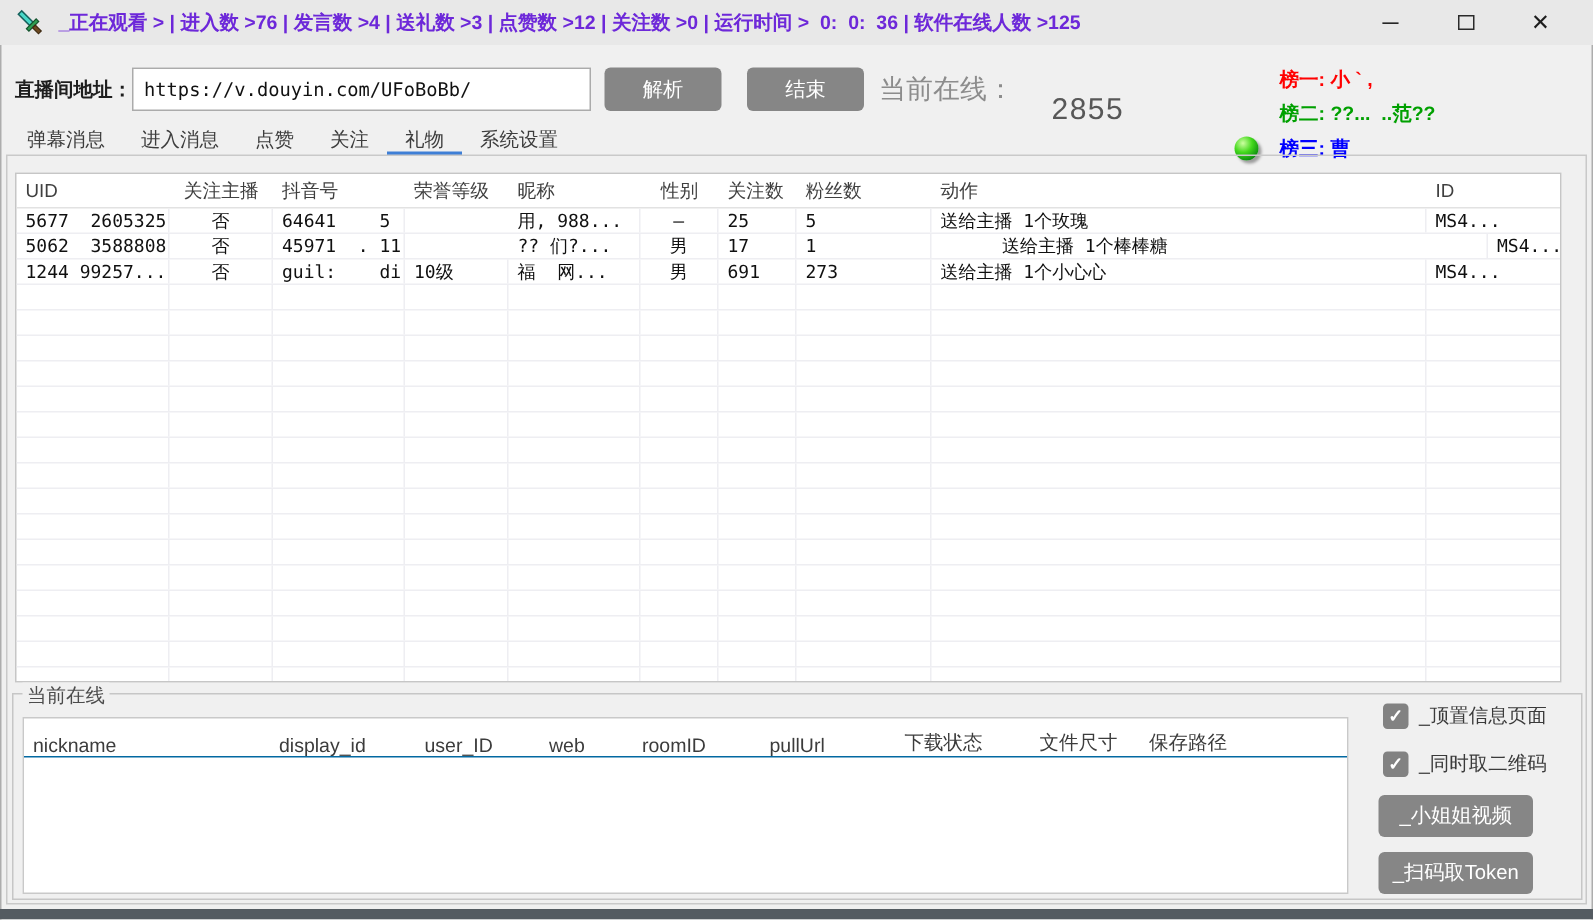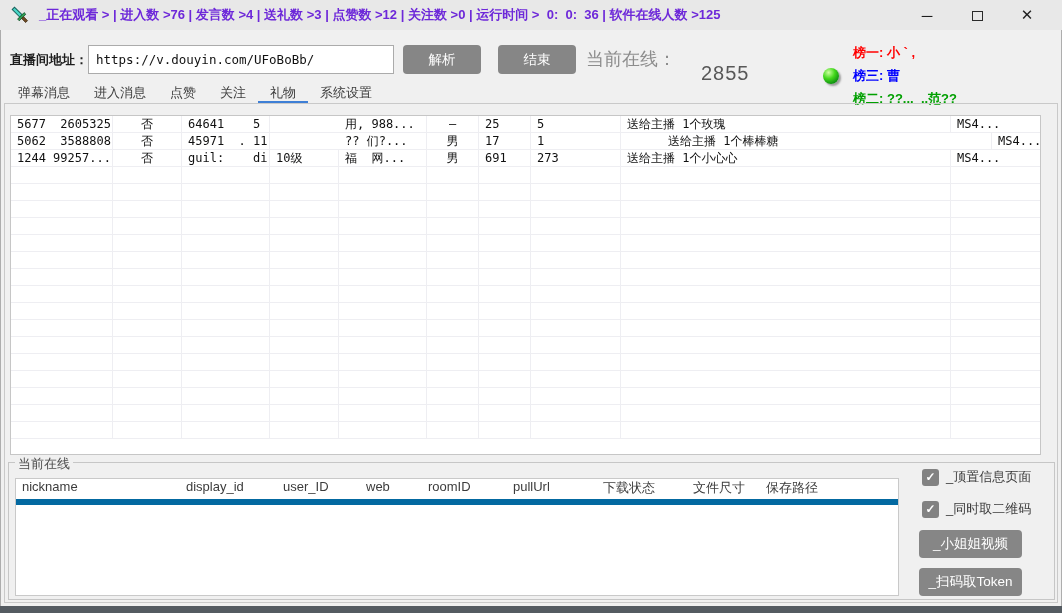--- a/index.html
+++ b/index.html
@@ -72,21 +72,21 @@
   .gt-row .cell {
     font-family: "DejaVu Sans Mono", monospace; font-size: 12px; line-height: 16px;
     color: #101010; border-right: 1px solid #eeeef2;
   }
   .cell.center { text-align: center; padding-left: 0; }
 
   
   .recording-group { position: absolute; left: 8px; top: 462px; width: 1047px; height: 138px; border: 1px solid #c6c6c6; }
   .group-label { position: absolute; left: 6px; top: -8px; background: #f0f0f0; padding: 0 3px; font-size: 13px; color: #4c4c4c; }
   .rec-list { position: absolute; left: 6px; top: 15px; width: 884px; height: 118px; background: #fff; border: 1px solid #c9c9c9; }
-  .rec-header { display: flex; height: 26px; align-items: flex-start; border-bottom: 6px solid #0369a1; }
+  .rec-header { display: flex; height: 26px; align-items: flex-end; border-bottom: 1px solid #0369a1; }
   .rec-header .cell { font-size: 13px; color: #3c3c3c; }
   .rec-body { width: 100%; height: 91px; }
 
   
   .checkbox-row { position: absolute; display: flex; align-items: center; gap: 7px; }
   .checkbox-row.pin { left: 922px; top: 468px; }
   .checkbox-row.qr  { left: 922px; top: 500px; }
   .checkbox {
     width: 17px; height: 17px; background: #828282; border-radius: 3px;
     color: #fff; font-size: 12px; line-height: 17px; text-align: center; font-weight: bold;
@@ -124,42 +124,54 @@
 <button class="btn-gray stop-btn">结束</button>
 <span class="online-label">当前在线：</span>
 <span class="online-value">2855</span>
 
 <div class="rank-list">
     <div class="rank-row">
       <span class="ball-slot"></span>
       <span class="rank-text" style="color: rgb(255, 0, 0);">榜一: 小 ` ,</span>
     </div>
     <div class="rank-row">
+      <span class="ball-slot"></span>
+      <span class="rank-text" style="color: rgb(0, 160, 0);">榜二: ??...  ..范??</span>
+    </div>
+    <div class="rank-row">
       <span class="ball-slot">
         <span class="ball"></span>
       </span>
       <span class="rank-text" style="color: rgb(0, 0, 255);">榜三: 曹</span>
-    </div>
-    <div class="rank-row">
-      <span class="ball-slot"></span>
-      <span class="rank-text" style="color: rgb(0, 160, 0);">榜二: ??...  ..范??</span>
     </div>
   </div>
 
 <div class="tabs">
     <div class="tab">弹幕消息</div>
     <div class="tab">进入消息</div>
     <div class="tab">点赞</div>
     <div class="tab">关注</div>
     <div class="tab active">礼物</div>
     <div class="tab">系统设置</div>
   </div>
 <div class="tab-panel"></div>
 
 <div class="gift-table">
+  <div class="gt-header">
+      <div class="cell" style="width: 102px;">UID</div>
+      <div class="cell center" style="width: 69px;">关注主播</div>
+      <div class="cell" style="width: 88px;">抖音号</div>
+      <div class="cell" style="width: 69px;">荣誉等级</div>
+      <div class="cell" style="width: 88px;">昵称</div>
+      <div class="cell center" style="width: 52px;">性别</div>
+      <div class="cell" style="width: 52px;">关注数</div>
+      <div class="cell" style="width: 90px;">粉丝数</div>
+      <div class="cell" style="width: 330px;">动作</div>
+      <div class="cell" style="width: 90px;">ID</div>
+    </div>
   <div class="gt-body">
       <div class="gt-row">
         <div class="cell" style="width: 102px;">5677  2605325</div>
         <div class="cell center" style="width: 69px;">否</div>
         <div class="cell" style="width: 88px;">64641    5</div>
         <div class="cell" style="width: 69px; margin-top: 28px;">13级</div>
         <div class="cell" style="width: 88px;">用, 988...</div>
         <div class="cell center" style="width: 52px;">–</div>
         <div class="cell" style="width: 52px;">25</div>
         <div class="cell" style="width: 90px;">5</div>

